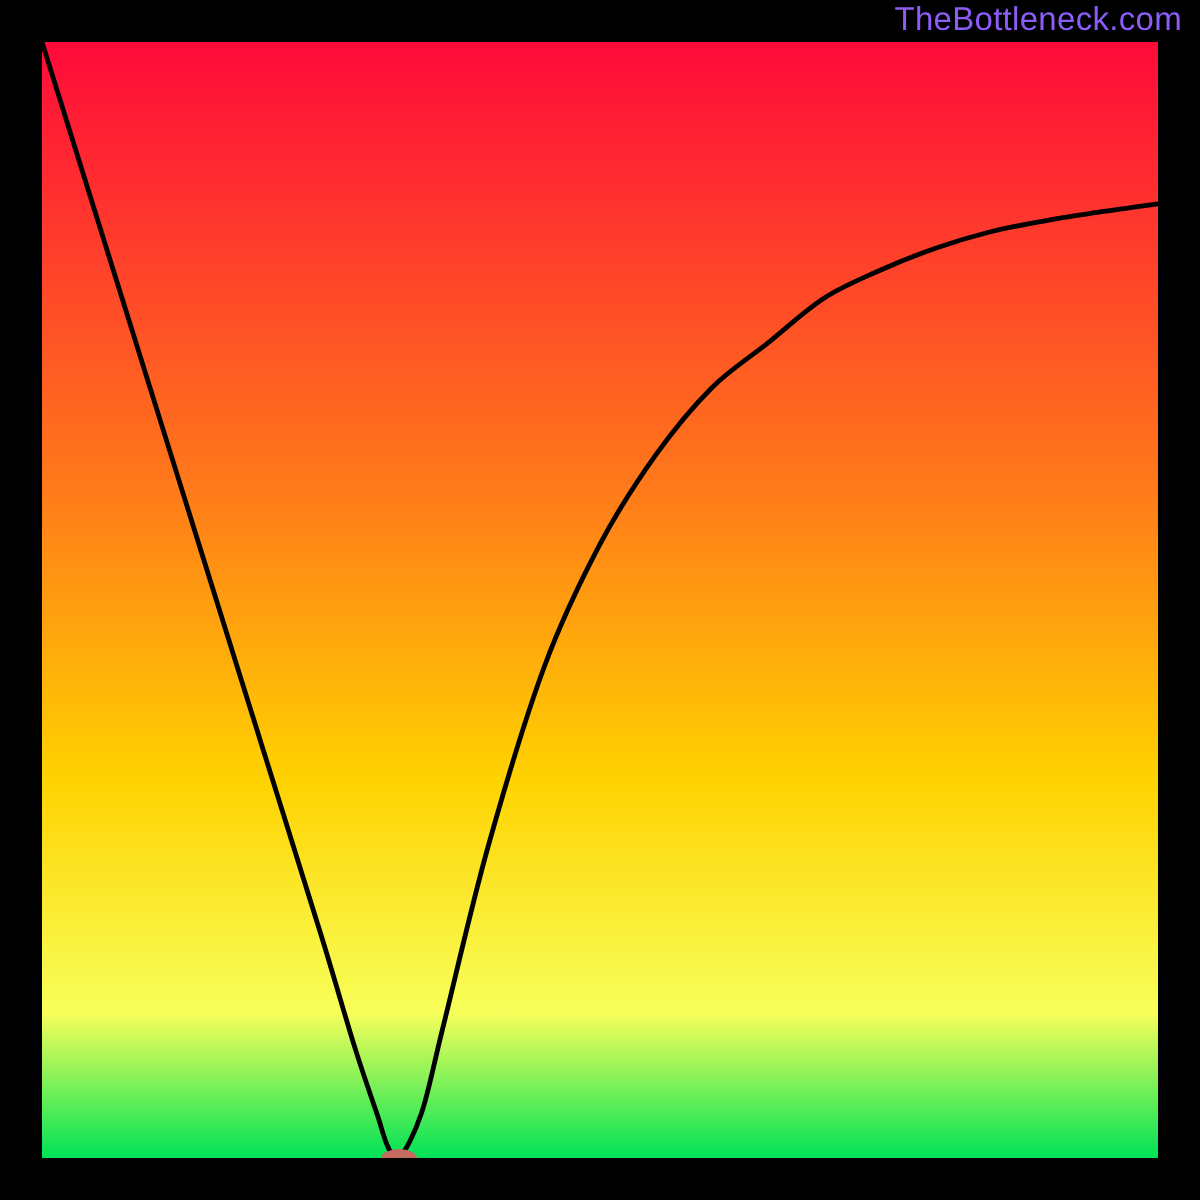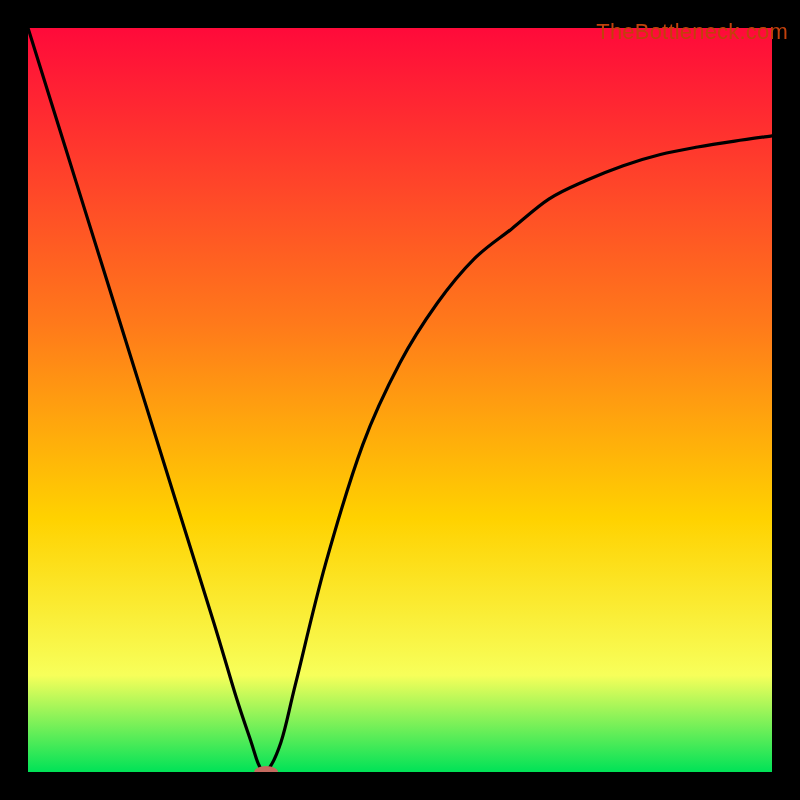--- a/index.html
+++ b/index.html
@@ -14,23 +14,23 @@
   .frame {
     position: absolute;
     top: 0;
     left: 0;
     width: 800px;
     height: 800px;
     background: #000;
   }
   .watermark {
     position: absolute;
-    top: 19px;
+    top: 0;
     right: 12px;
-    color: #c2410c;
+    color: #8b5cf6;
     font-size: 22px;
     font-weight: 400;
     letter-spacing: 0.2px;
     z-index: 10;
   }
   .plot {
     position: absolute;
     top: 28px;
     left: 28px;
     width: 744px;

